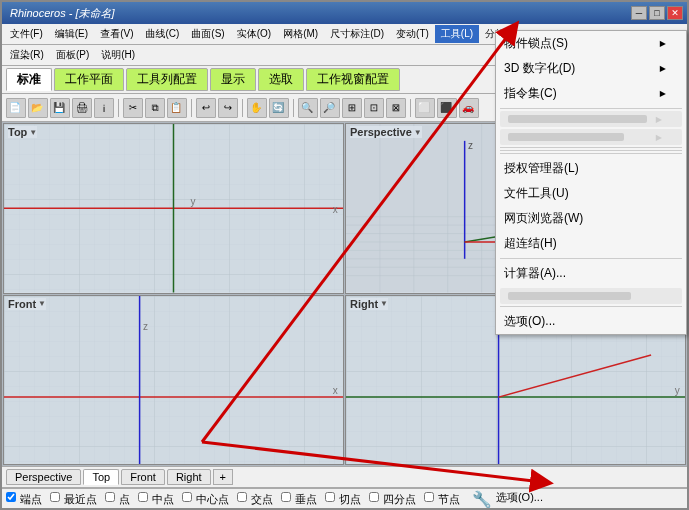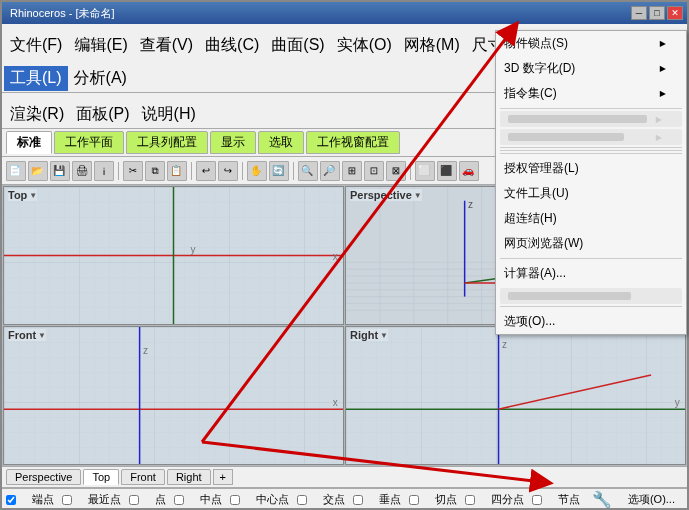--- a/index.html
+++ b/index.html
@@ -17,21 +17,21 @@
     .title-bar {
       background: linear-gradient(to bottom, #4a7ab5, #2a5298);
       height: 22px;
       display: flex;
       align-items: center;
       justify-content: space-between;
       padding: 0 4px;
       color: white;
       font-size: 11px;
     }
-    .title-bar-text { padding-left: 4px; font-size: 11px; }
+    .title-bar-text { padding-left: 4px; font-size: 11px; font-style: italic; }
     .title-bar-controls { display: flex; gap: 2px; }
     .title-btn {
       width: 16px; height: 14px;
       background: #c0c0c0;
       border: 1px solid #888;
       font-size: 9px;
       display: flex; align-items: center; justify-content: center;
       cursor: pointer;
       color: #000;
     }
@@ -41,23 +41,22 @@
     .menu-bar {
       background: #f0f0f0;
       border-bottom: 1px solid #aaa;
       display: flex;
       flex-wrap: wrap;
       padding: 1px 2px;
     }
     .menu-item {
       padding: 2px 6px;
       cursor: pointer;
-      font-size: 16px;
+      font-size: 10px;
       white-space: nowrap;
-      margin-top: 8px;
     }
     .menu-item.active { background: #316ac5; color: white; }
 
     
     .toolbar-tabs {
       background: #f0f0f0;
       border-bottom: 1px solid #aaa;
       display: flex;
       align-items: center;
       padding: 2px 4px;
@@ -170,21 +169,21 @@
       border-top: 1px solid #aaa;
       padding: 1px 4px;
       font-size: 11px;
       display: flex;
       align-items: center;
       gap: 8px;
       height: 20px;
       flex-wrap: wrap;
     }
     .status-item {
-      display: flex; align-items: center; gap: 16px;
+      display: flex; align-items: flex-start; gap: 4px;
     }
     .status-checkbox {
       width: 10px; height: 10px;
       border: 1px solid #666;
       background: white;
     }
 
     
     .dropdown-menu {
       position: absolute;
@@ -542,24 +541,24 @@
     <div class="dropdown-sep"></div>
     <div class="dropdown-sep"></div>
     <div class="dropdown-sep"></div>
     <div class="dropdown-item">
       <span>授权管理器(L)</span>
     </div>
     <div class="dropdown-item">
       <span>文件工具(U)</span>
     </div>
     <div class="dropdown-item">
+      <span>网页浏览器(W)</span>
+    </div>
+    <div class="dropdown-item">
       <span>超连结(H)</span>
-    </div>
-    <div class="dropdown-item">
-      <span>网页浏览器(W)</span>
     </div>
     <div class="dropdown-sep"></div>
     <div class="dropdown-item">
       <span>计算器(A)...</span>
     </div>
     <div class="dropdown-item blurred">
       <span style="display:block; width:80%; height:8px; background:#ccc; border-radius:2px;"></span>
     </div>
     <div class="dropdown-sep"></div>
     <div class="dropdown-item">

